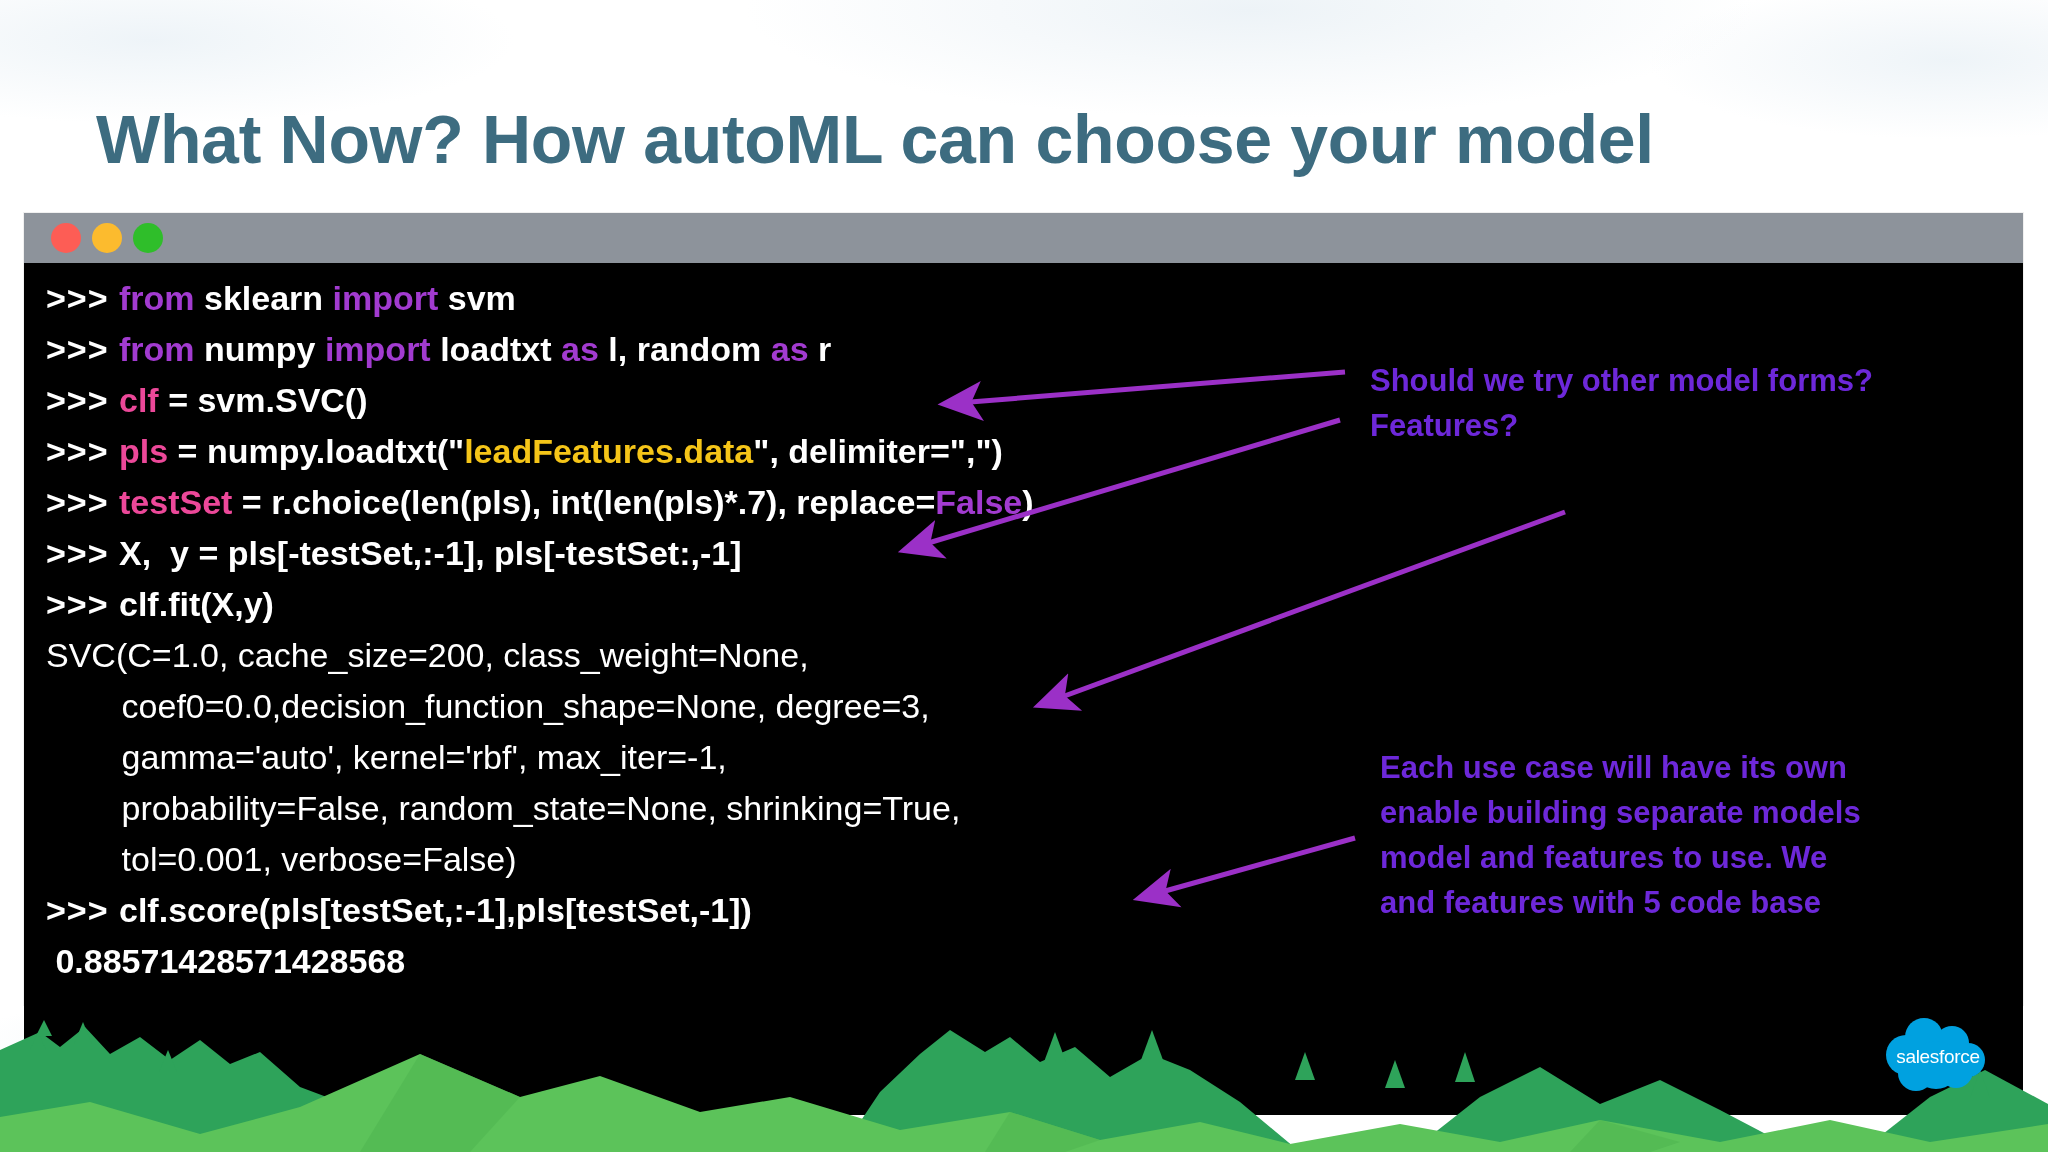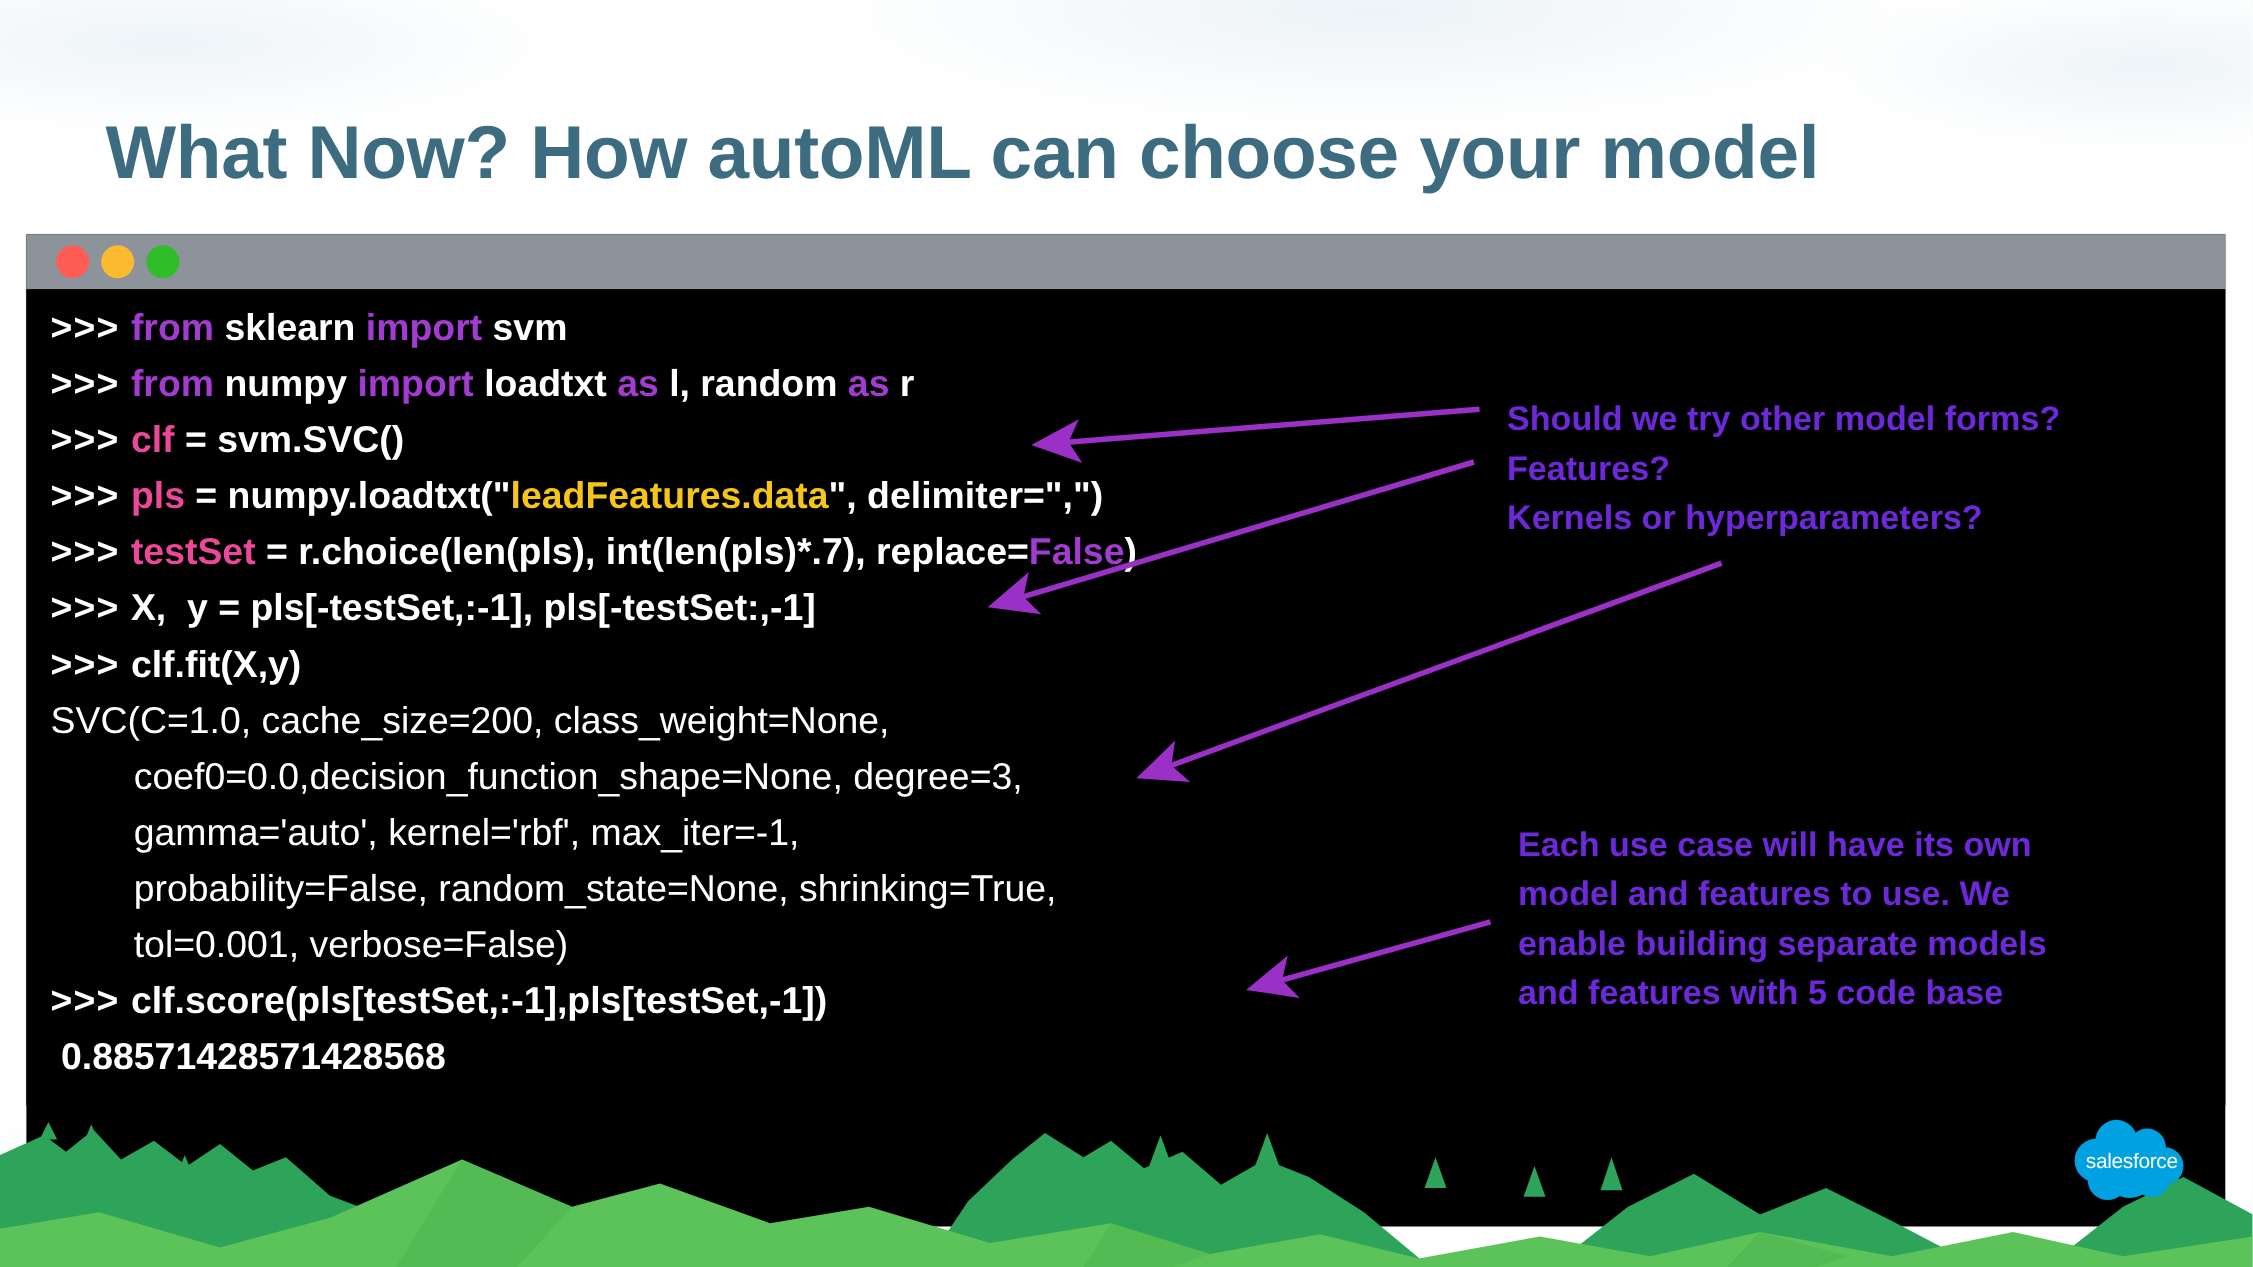--- a/index.html
+++ b/index.html
@@ -155,27 +155,26 @@
     </div>
 
     <div class="term-body">
       <div class="code" id="code-area"><span class="ln bold"><span class="prompt">&gt;&gt;&gt; </span><span class="kw">from </span><span>sklearn </span><span class="kw">import </span><span>svm</span></span><span class="ln bold"><span class="prompt">&gt;&gt;&gt; </span><span class="kw">from </span><span>numpy </span><span class="kw">import </span><span>loadtxt </span><span class="kw">as </span><span>l, random </span><span class="kw">as </span><span>r</span></span><span class="ln bold"><span class="prompt">&gt;&gt;&gt; </span><span class="var">clf</span><span> = svm.SVC()</span></span><span class="ln bold"><span class="prompt">&gt;&gt;&gt; </span><span class="var">pls</span><span> = numpy.loadtxt("</span><span class="str">leadFeatures.data</span><span>", delimiter=",")</span></span><span class="ln bold"><span class="prompt">&gt;&gt;&gt; </span><span class="var">testSet</span><span> = r.choice(len(pls), int(len(pls)*.7), replace=</span><span class="boolv">False</span><span>)</span></span><span class="ln bold"><span class="prompt">&gt;&gt;&gt; </span><span>X,  y = pls[-testSet,:-1], pls[-testSet:,-1]</span></span><span class="ln bold"><span class="prompt">&gt;&gt;&gt; </span><span>clf.fit(X,y)</span></span><span class="out-ln out">SVC(C=1.0, cache_size=200, class_weight=None,</span><span class="out-ln out">        coef0=0.0,decision_function_shape=None, degree=3,</span><span class="out-ln out">        gamma='auto', kernel='rbf', max_iter=-1,</span><span class="out-ln out">        probability=False, random_state=None, shrinking=True,</span><span class="out-ln out">        tol=0.001, verbose=False)</span><span class="ln bold"><span class="prompt">&gt;&gt;&gt; </span><span>clf.score(pls[testSet,:-1],pls[testSet,-1])</span></span><span class="ln bold"><span> 0.88571428571428568</span></span></div>
     </div>
   </div>
 
   <div class="note note-top">
     <div>Should we try other model forms?</div>
     <div>Features?</div>
-    <div>Kernels or hyperparameters?</div>
   </div>
 
   <div class="note note-bot">
     <div>Each use case will have its own</div>
+    <div>enable building separate models</div>
     <div>model and features to use. We</div>
-    <div>enable building separate models</div>
     <div>and features with 5 code base</div>
   </div>
 
   <svg class="arrows" viewBox="0 0 2048 1152" xmlns="http://www.w3.org/2000/svg">
     <defs>
       <marker id="ah" markerWidth="9" markerHeight="9" refX="7.5" refY="4.5" orient="auto" markerUnits="strokeWidth">
         <path d="M9,4.5 L0,8.5 L2.2,4.5 L0,0.5 Z" fill="#9b30c7"></path>
       </marker>
     </defs>
 

